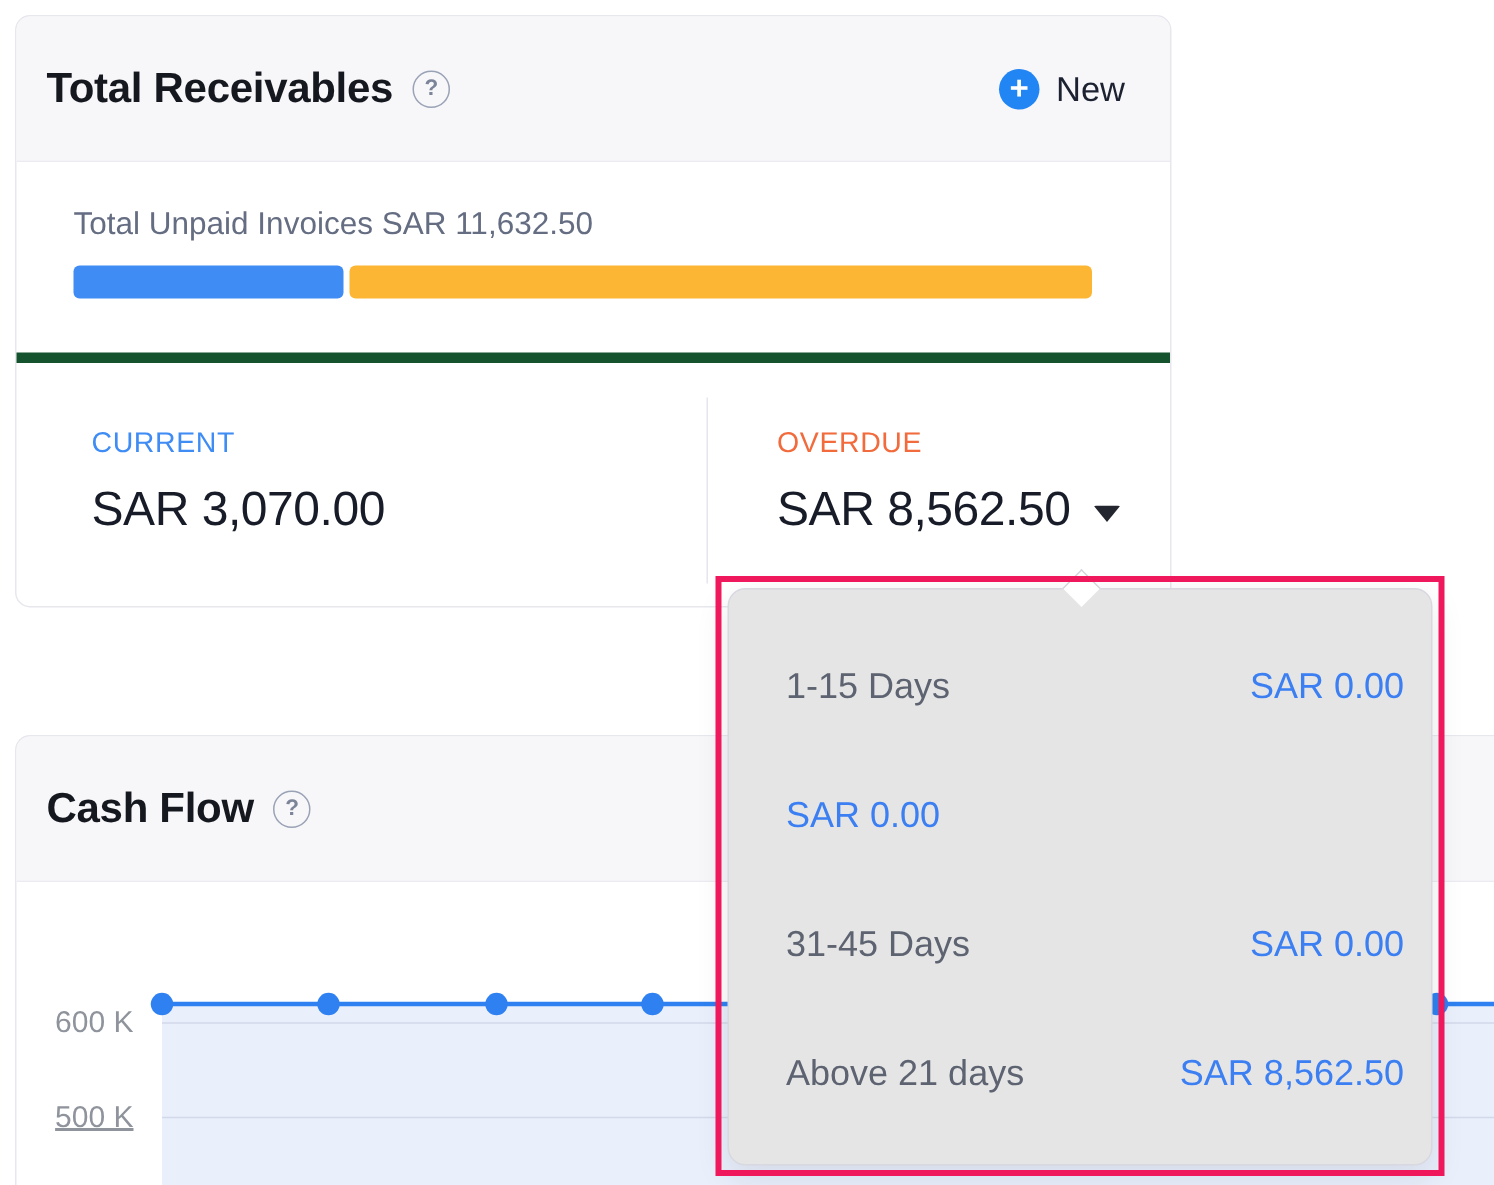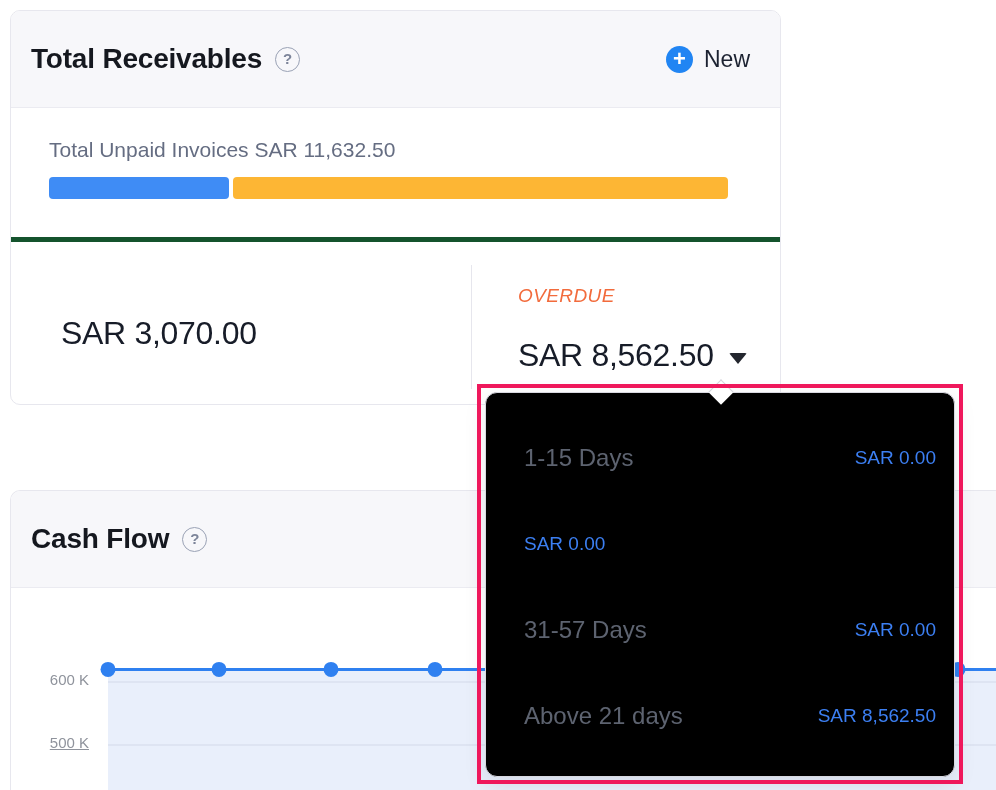--- a/index.html
+++ b/index.html
@@ -27,61 +27,61 @@
   
   #receivables { left:10px; top:10px; width:771px; height:395px; display:flex; flex-direction:column; }
   #receivables .card-header { height:97px; flex:0 0 auto; }
   .new-btn { margin-left:auto; display:flex; align-items:center; cursor:pointer; }
   .plus-icon {
     width:27px; height:27px; border-radius:50%; background:#2185f3; color:#fff;
     font-size:22px; font-weight:700; line-height:25px; text-align:center; margin-right:11px;
   }
   .new-label { font-size:23px; color:#1c2231; }
 
-  .unpaid-section { height:134px; border-bottom:5px solid #14532d; padding:30px 52px 0 38px; }
+  .unpaid-section { height:134px; border-bottom:7px solid #14532d; padding:30px 52px 0 38px; }
   .unpaid-label { font-size:21px; color:#656d82; }
   .progress-track { margin-top:15px; height:22px; display:flex; gap:4px; }
   .progress-seg { border-radius:4px; height:100%; }
 
   .stats-section { flex:1; position:relative; display:flex; }
   .stat-col { padding:43px 0 0 50px; width:460px; }
   .stat-col.right { width:auto; padding-left:47px; }
   .v-divider { position:absolute; left:460px; top:23px; bottom:15px; width:1px; background:#e6e6ed; }
   .stat-label { font-size:19px; font-weight:500; letter-spacing:0.4px; }
   .stat-label.current { color:#3f8cf5; }
-  .stat-label.overdue { color:#f26b3c;font-style:italic; }
-  .stat-amount { margin-top:30px; font-size:32px; font-weight:500; color:#171c28; letter-spacing:-0.3px; display:flex; align-items:center; }
+  .stat-label.overdue { color:#f26b3c; }
+  .stat-amount { margin-top:14px; font-size:32px; font-weight:500; color:#171c28; letter-spacing:-0.3px; display:flex; align-items:center; }
   .caret-down {
     width:0; height:0; margin-left:15px; margin-top:6px;
     border-left:9px solid transparent; border-right:9px solid transparent;
     border-top:11px solid #23262e; border-radius:2px;
   }
 
   
   #cashflow { left:10px; top:490px; width:986px; height:310px; border-right:none; border-bottom:none; border-radius:10px 0 0 0; }
   #cashflow .card-header { height:97px; border-radius:9px 0 0 0; }
   .chart-body { position:absolute; left:0; top:97px; width:986px; height:203px; }
-  .ytick { position:absolute; left:10px; width:68px; text-align:right; font-size:15px; color:#8f939c; }
+  .ytick { position:absolute; left:10px; width:68px; text-align:right; font-size:20px; color:#8f939c; }
   #cashflow-svg { position:absolute; left:0; top:0; }
 
   
   #aging-popup {
     position:absolute; left:485px; top:392px; width:470px; height:385px;
-    background:#000000; border:1px solid #d8d8e0; border-radius:12px;
+    background:#e5e5e5; border:1px solid #d8d8e0; border-radius:12px;
     box-shadow:0 8px 22px rgba(30,35,60,0.10); z-index:10;
   }
   .popup-notch {
     position:absolute; left:226px; top:-10px; width:18px; height:18px;
     background:#ffffff; border-left:1px solid #d4d4dc; border-top:1px solid #d4d4dc;
     transform:rotate(45deg);
   }
   .aging-rows { padding-top:22px; }
   .aging-row { height:86px; display:flex; align-items:center; justify-content:space-between; padding:0 18px 0 38px; }
   .aging-label { font-size:24px; color:#5d6370; }
-  .aging-value { font-size:19px; color:#3c7ff2; cursor:pointer; text-decoration:none; }
+  .aging-value { font-size:24px; color:#3c7ff2; cursor:pointer; text-decoration:none; }
 
   
   #highlight-rect {
     position:absolute; left:477px; top:384px; width:486px; height:400px;
     border:4px solid #ef185c; z-index:20; pointer-events:none;
   }
 </style>
 </head>
 <body>
 
@@ -98,20 +98,21 @@
   <div class="unpaid-section">
     <div class="unpaid-label">Total Unpaid Invoices SAR 11,632.50</div>
     <div class="progress-track">
       <div class="progress-seg" style="width: 26.5%; background: rgb(63, 140, 245);"></div>
       <div class="progress-seg" style="flex: 1 1 0%; background: rgb(253, 182, 52);"></div>
     </div>
   </div>
 
   <div class="stats-section">
     <div class="stat-col">
+      <div class="stat-label current">CURRENT</div>
       <div class="stat-amount">SAR 3,070.00</div>
     </div>
     <div class="v-divider"></div>
     <div class="stat-col right">
       <div class="stat-label overdue">OVERDUE</div>
       <div class="stat-amount">
         <span>SAR 8,562.50</span>
         <span class="caret-down"></span>
       </div>
     </div>
@@ -148,21 +149,21 @@
   <div class="popup-notch"></div>
   <div class="aging-rows">
     <div class="aging-row">
       <span class="aging-label">1-15 Days</span>
       <a class="aging-value">SAR 0.00</a>
     </div>
     <div class="aging-row">
       <a class="aging-value">SAR 0.00</a>
     </div>
     <div class="aging-row">
-      <span class="aging-label">31-57 Days</span>
+      <span class="aging-label">31-45 Days</span>
       <a class="aging-value">SAR 0.00</a>
     </div>
     <div class="aging-row">
       <span class="aging-label">Above 21 days</span>
       <a class="aging-value">SAR 8,562.50</a>
     </div>
   </div>
 </div>
 
 <div id="highlight-rect" style="border-color: rgb(239, 24, 92);"></div>

